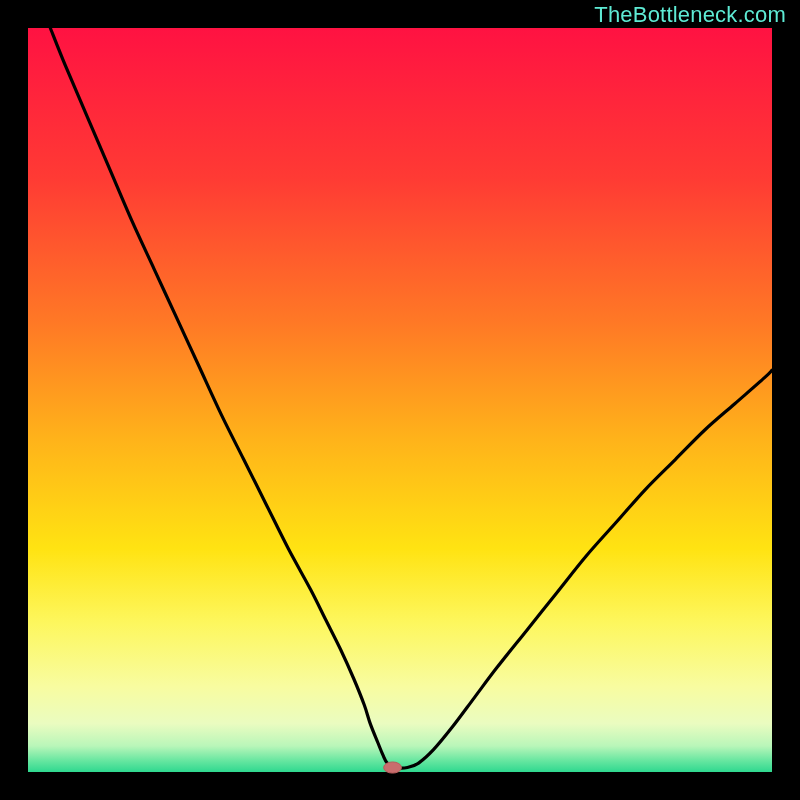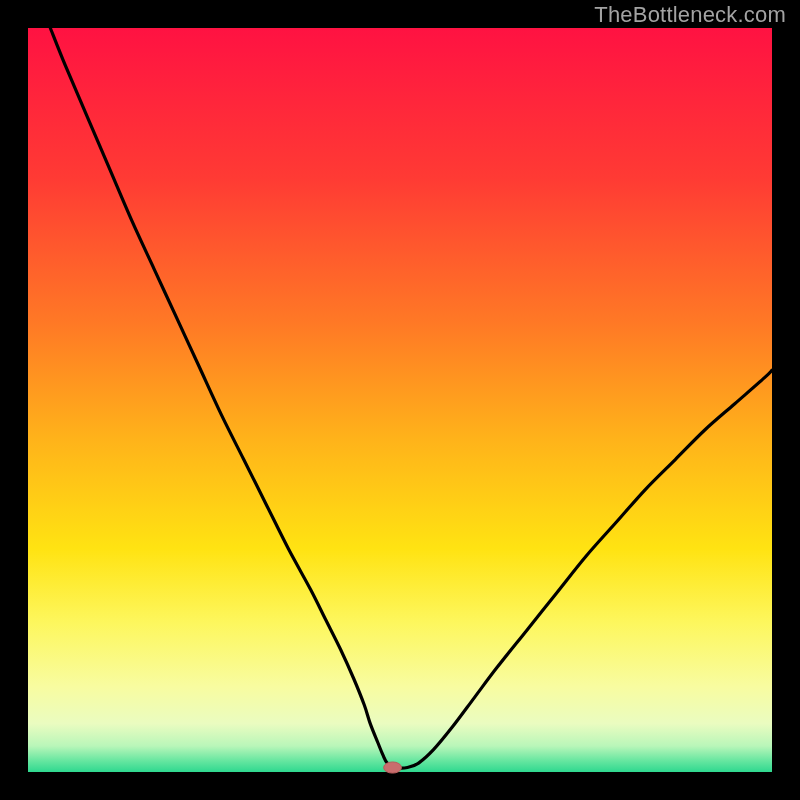--- a/index.html
+++ b/index.html
@@ -13,21 +13,21 @@
   .stage {
     position: relative;
     width: 800px;
     height: 800px;
     background: #000;
   }
   .watermark {
     position: absolute;
     top: 2px;
     right: 14px;
-    color: #a3a3a3;
+    color: #5eead4;
     font-family: Arial, Helvetica, sans-serif;
     font-size: 22px;
     letter-spacing: 0.2px;
     z-index: 5;
     user-select: none;
   }
   svg.plot {
     position: absolute;
     left: 0;
     top: 0;

